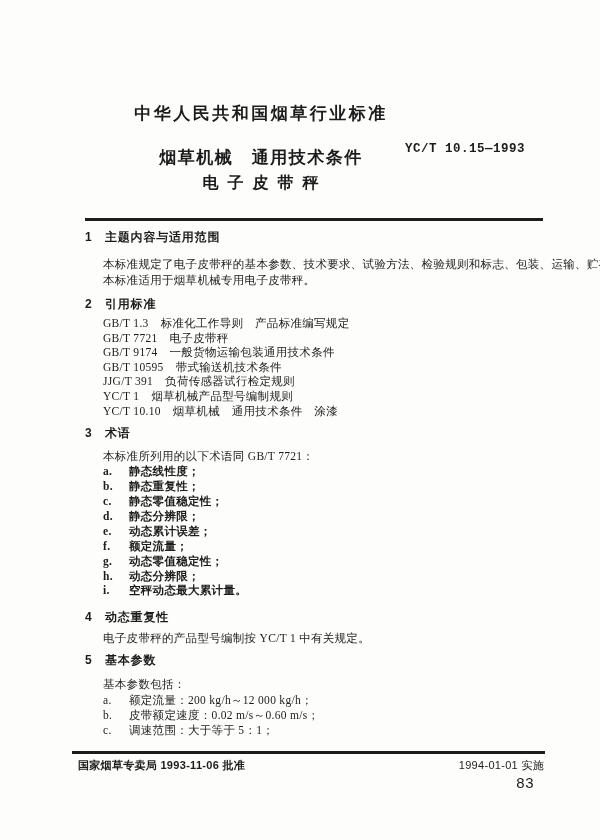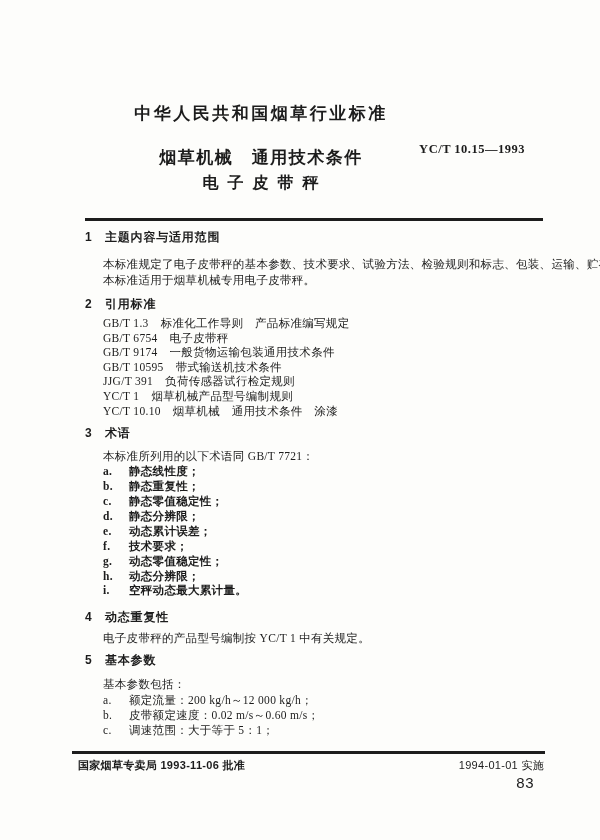--- a/index.html
+++ b/index.html
@@ -17,21 +17,21 @@
   
   .org-line {
     position: absolute; top: 106px; left: 0; width: 522px;
     text-align: center; font-size: 17px; font-weight: 700;
     letter-spacing: 2.5px; line-height: 16px;
     font-family: "Liberation Sans", "DejaVu Sans", sans-serif;
   }
   .std-no {
     position: absolute; top: 142px; right: 75px;
     font-size: 12.5px; font-weight: 700; letter-spacing: 0.5px;
-    font-family: Liberation Serif, serif;
+    font-family: Liberation Mono, monospace;
   }
   .title-1 {
     position: absolute; top: 148px; left: 0; width: 522px;
     text-align: center; font-size: 17px; font-weight: 700;
     letter-spacing: 1.5px; line-height: 20px;
     font-family: "Liberation Sans", "DejaVu Sans", sans-serif;
   }
   .title-2 {
     position: absolute; top: 173px; left: 0; width: 530px;
     text-align: center; font-size: 16px; font-weight: 700;
@@ -110,39 +110,39 @@
     <div class="para body-ind">
       <div>本标准规定了电子皮带秤的基本参数、技术要求、试验方法、检验规则和标志、包装、运输、贮存。</div>
       <div>本标准适用于烟草机械专用电子皮带秤。</div>
     </div>
 
     <div class="sec-head mt9">
       <span class="sec-no">2</span><span>引用标准</span>
     </div>
     <div class="refs body-ind">
       <div><span class="ref-code">GB/T 1.3</span><span>标准化工作导则　产品标准编写规定</span></div>
-      <div><span class="ref-code">GB/T 6754</span><span>电子皮带秤</span></div>
+      <div><span class="ref-code">GB/T 7721</span><span>电子皮带秤</span></div>
       <div><span class="ref-code">GB/T 9174</span><span>一般货物运输包装通用技术条件</span></div>
       <div><span class="ref-code">GB/T 10595</span><span>带式输送机技术条件</span></div>
       <div><span class="ref-code">JJG/T 391</span><span>负荷传感器试行检定规则</span></div>
       <div><span class="ref-code">YC/T 1</span><span>烟草机械产品型号编制规则</span></div>
       <div><span class="ref-code">YC/T 10.10</span><span>烟草机械　通用技术条件　涂漆</span></div>
     </div>
 
     <div class="sec-head sec3-head">
       <span class="sec-no">3</span><span>术语</span>
     </div>
     <div class="intro body-ind">本标准所列用的以下术语同 GB/T 7721：</div>
     <div class="term-list body-ind">
       <div><span class="item-label">a.</span><span>静态线性度；</span></div>
       <div><span class="item-label">b.</span><span>静态重复性；</span></div>
       <div><span class="item-label">c.</span><span>静态零值稳定性；</span></div>
       <div><span class="item-label">d.</span><span>静态分辨限；</span></div>
       <div><span class="item-label">e.</span><span>动态累计误差；</span></div>
-      <div><span class="item-label">f.</span><span>技术要求；</span></div>
+      <div><span class="item-label">f.</span><span>额定流量；</span></div>
       <div><span class="item-label">g.</span><span>动态零值稳定性；</span></div>
       <div><span class="item-label">h.</span><span>动态分辨限；</span></div>
       <div><span class="item-label">i.</span><span>空秤动态最大累计量。</span></div>
     </div>
 
     <div class="sec-head sec4-head">
       <span class="sec-no">4</span><span>动态重复性</span>
     </div>
     <div class="sec4-para body-ind">电子皮带秤的产品型号编制按 YC/T 1 中有关规定。</div>
 

